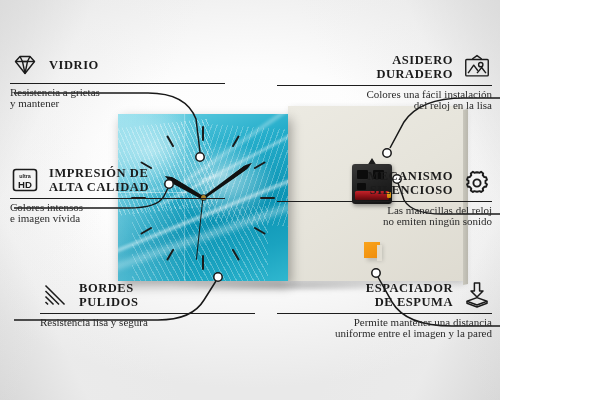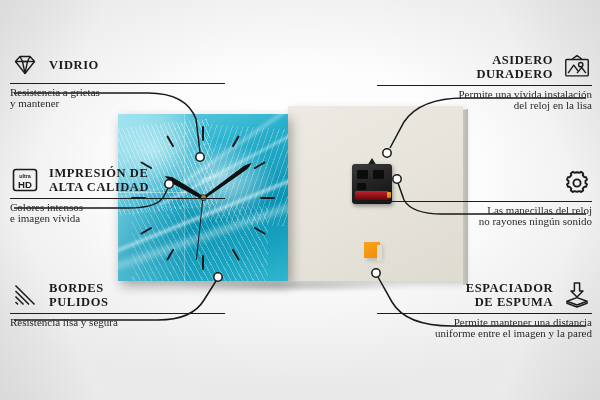--- a/index.html
+++ b/index.html
@@ -2,21 +2,21 @@
 <html><head>
 <meta charset="utf-8">
 <style>
   html,body{margin:0;padding:0;}
   body{
     width:600px;height:400px;overflow:hidden;
     font-family:"Liberation Serif", serif;
     background:#ffffff;
   }
   #stage{
-    position:relative;width:600px;height:400px;overflow:hidden;
+    position:relative;width:500px;height:400px;overflow:hidden;
     background:
       radial-gradient(ellipse 70% 55% at 50% 42%, #ffffff 0%, #fdfdfd 45%, #f3f3f3 72%, #e9e9e9 100%);
   }
   
   .vign{position:absolute;inset:0;pointer-events:none;
     background:
       linear-gradient(115deg, rgba(215,215,215,.75) 0%, rgba(235,235,235,.25) 14%, rgba(255,255,255,0) 30%),
       linear-gradient(245deg, rgba(215,215,215,.75) 0%, rgba(235,235,235,.25) 14%, rgba(255,255,255,0) 30%),
       linear-gradient(65deg, rgba(208,208,208,.7) 0%, rgba(240,240,240,.2) 13%, rgba(255,255,255,0) 28%),
       linear-gradient(295deg, rgba(208,208,208,.7) 0%, rgba(240,240,240,.2) 13%, rgba(255,255,255,0) 28%);
@@ -319,21 +319,21 @@
         <span>ALTA CALIDAD</span>
       </span>
     </div>
     <div class="rule"></div>
     <div class="fdesc">
       <span>Colores intensos</span><br>
       <span>e imagen vívida</span>
     </div>
   </div>
 
-  <div class="feature left" style="top:280px;">
+  <div class="feature left" style="top:280px;margin-left:30px;">
     <div class="fhead">
       <span class="ficon">
         <svg width="28" height="26" viewBox="0 0 28 26">
           <g stroke="#1b1b1b" stroke-width="1.5" stroke-linecap="square">
             <path d="M5 4 L23 22"></path>
             <path d="M5 9.5 L17.5 22"></path>
             <path d="M5 15 L12 22"></path>
             <path d="M5 20.5 L6.5 22"></path>
           </g>
         </svg>
@@ -362,40 +362,44 @@
           </g>
         </svg>
       </span>
       <span class="ftitle">
         <span>ASIDERO</span><br>
         <span>DURADERO</span>
       </span>
     </div>
     <div class="rule"></div>
     <div class="fdesc">
-      <span>Permite una vívida instalación</span><br>
+      <span>Colores una fácil instalación</span><br>
       <span>del reloj en la lisa</span>
     </div>
   </div>
 
   <div class="feature right" style="top:168px;">
     <div class="fhead">
       <span class="ficon">
         <svg width="30" height="28" viewBox="0 0 30 28">
           <g fill="none" stroke="#1b1b1b" stroke-width="1.9" stroke-linejoin="round">
             <path d="M15 3.2 l2.7 .6 1.4 -1.0 2.1 1.7 -.5 1.7 1.6 1.9 1.8 .1 .9 2.5 -1.5 1.0 .0 2.5 1.5 1.0 -.9 2.5 -1.8 .1 -1.6 1.9 .5 1.7 -2.1 1.7 -1.4 -1.0 -2.7 .6 -2.7 -.6 -1.4 1.0 -2.1 -1.7 .5 -1.7 -1.6 -1.9 -1.8 -.1 -.9 -2.5 1.5 -1.0 .0 -2.5 -1.5 -1.0 .9 -2.5 1.8 -.1 1.6 -1.9 -.5 -1.7 2.1 -1.7 1.4 1.0 Z"></path>
             <circle cx="15" cy="14" r="3.6"></circle>
           </g>
         </svg>
       </span>
+      <span class="ftitle">
+        <span>MECANISMO</span><br>
+        <span>SILENCIOSO</span>
+      </span>
     </div>
     <div class="rule"></div>
     <div class="fdesc">
       <span>Las manecillas del reloj</span><br>
-      <span>no rayones ningún sonido</span>
+      <span>no emiten ningún sonido</span>
     </div>
   </div>
 
   <div class="feature right" style="top:280px;">
     <div class="fhead">
       <span class="ficon">
         <svg width="30" height="28" viewBox="0 0 30 28">
           <g fill="none" stroke="#1b1b1b" stroke-width="1.5" stroke-linejoin="round">
             <path d="M12.4 2 L17.6 2 L17.6 10 L21 10 L15 16 L9 10 L12.4 10 Z"></path>
             <path d="M15 16.6 L25 20.3 L15 24 L5 20.3 Z"></path>

